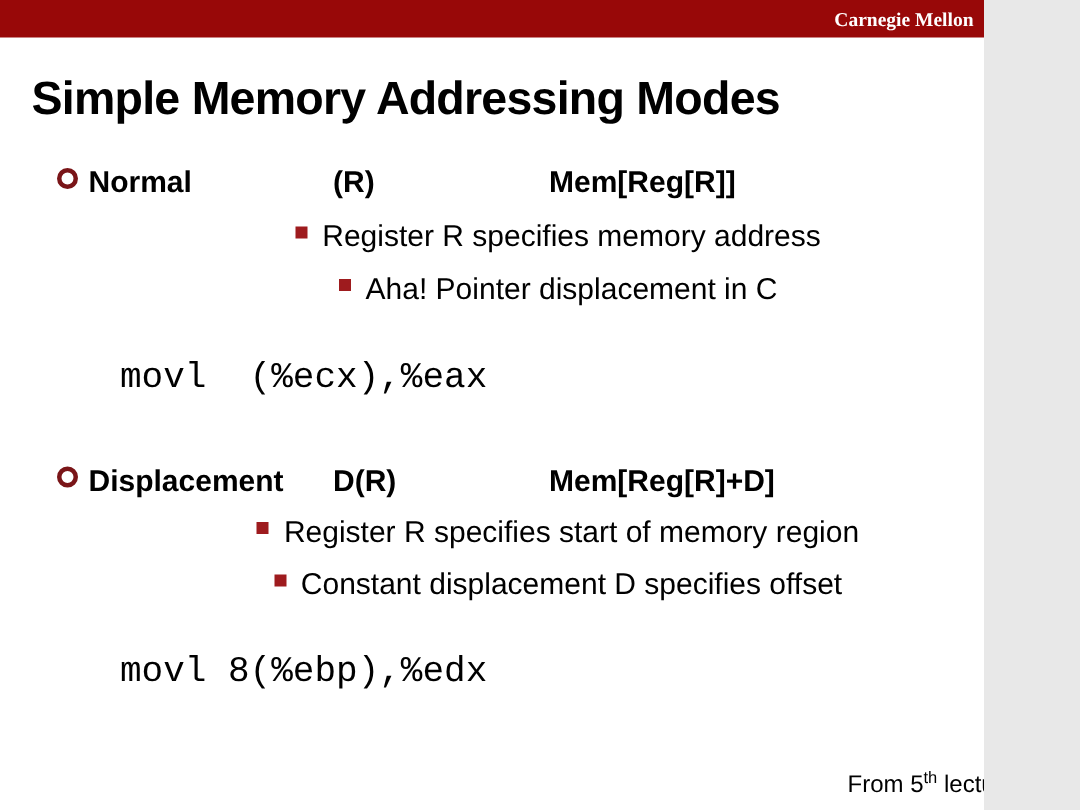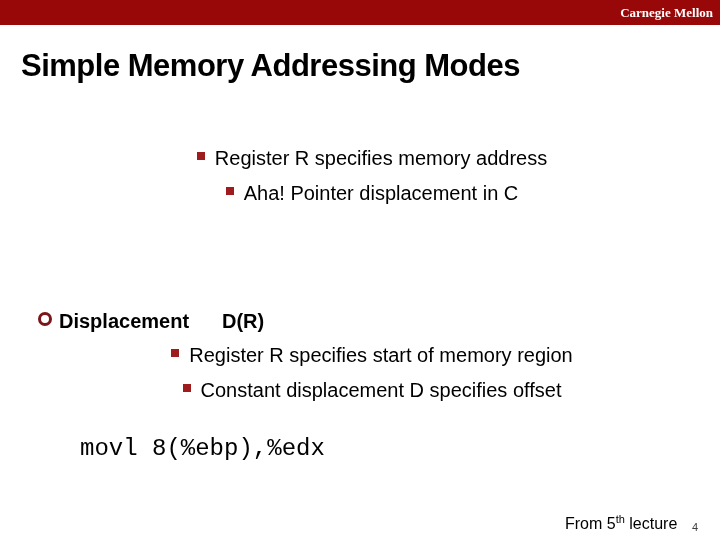--- a/index.html
+++ b/index.html
@@ -1,18 +1,18 @@
 <!DOCTYPE html>
 <html><head>
 <meta charset="utf-8">
 <style>
   html,body { margin:0; padding:0; background:#e8e8e8; }
   .slide {
     position:relative;
-    width:720px; height:540px;
+    width:656px; height:540px;
     background:#ffffff;
     overflow:hidden;
     font-family:"Liberation Sans", sans-serif;
     color:#000000;
   }
   
   .banner {
     position:absolute; top:0; left:0;
     width:100%; height:25px;
     background:#980808;
@@ -74,30 +74,37 @@
 <body>
 
 <div class="slide">
 
   <div class="banner">
     <span class="brand">Carnegie Mellon</span>
   </div>
 
   <div class="title">Simple Memory Addressing Modes</div>
 
+  <div class="bullet-row" style="top:111px">
+    <span class="ring"></span><span>Normal</span>
+    <span class="syntax">(R)</span>
+    <span class="semantics">Mem[Reg[R]]</span>
+  </div>
   <div class="sub-row" style="top:147px">
     <span class="sq"></span><span>Register R specifies memory address</span>
   </div>
   <div class="sub-row" style="top:182px">
     <span class="sq"></span><span>Aha! Pointer displacement in C</span>
   </div>
+  <div class="code-line" style="top:239px">movl  (%ecx),%eax</div>
 
   <div class="bullet-row" style="top:310px">
     <span class="ring"></span><span>Displacement</span>
     <span class="syntax">D(R)</span>
+    <span class="semantics">Mem[Reg[R]+D]</span>
   </div>
   <div class="sub-row" style="top:379px">
     <span class="sq"></span><span>Constant displacement D specifies offset</span>
   </div>
   <div class="sub-row" style="top:344px">
     <span class="sq"></span><span>Register R specifies start of memory region</span>
   </div>
   <div class="code-line" style="top:435px">movl 8(%ebp),%edx</div>
 
   <div class="footer-note"><span>From 5</span><sup>th</sup><span> lecture</span></div>

